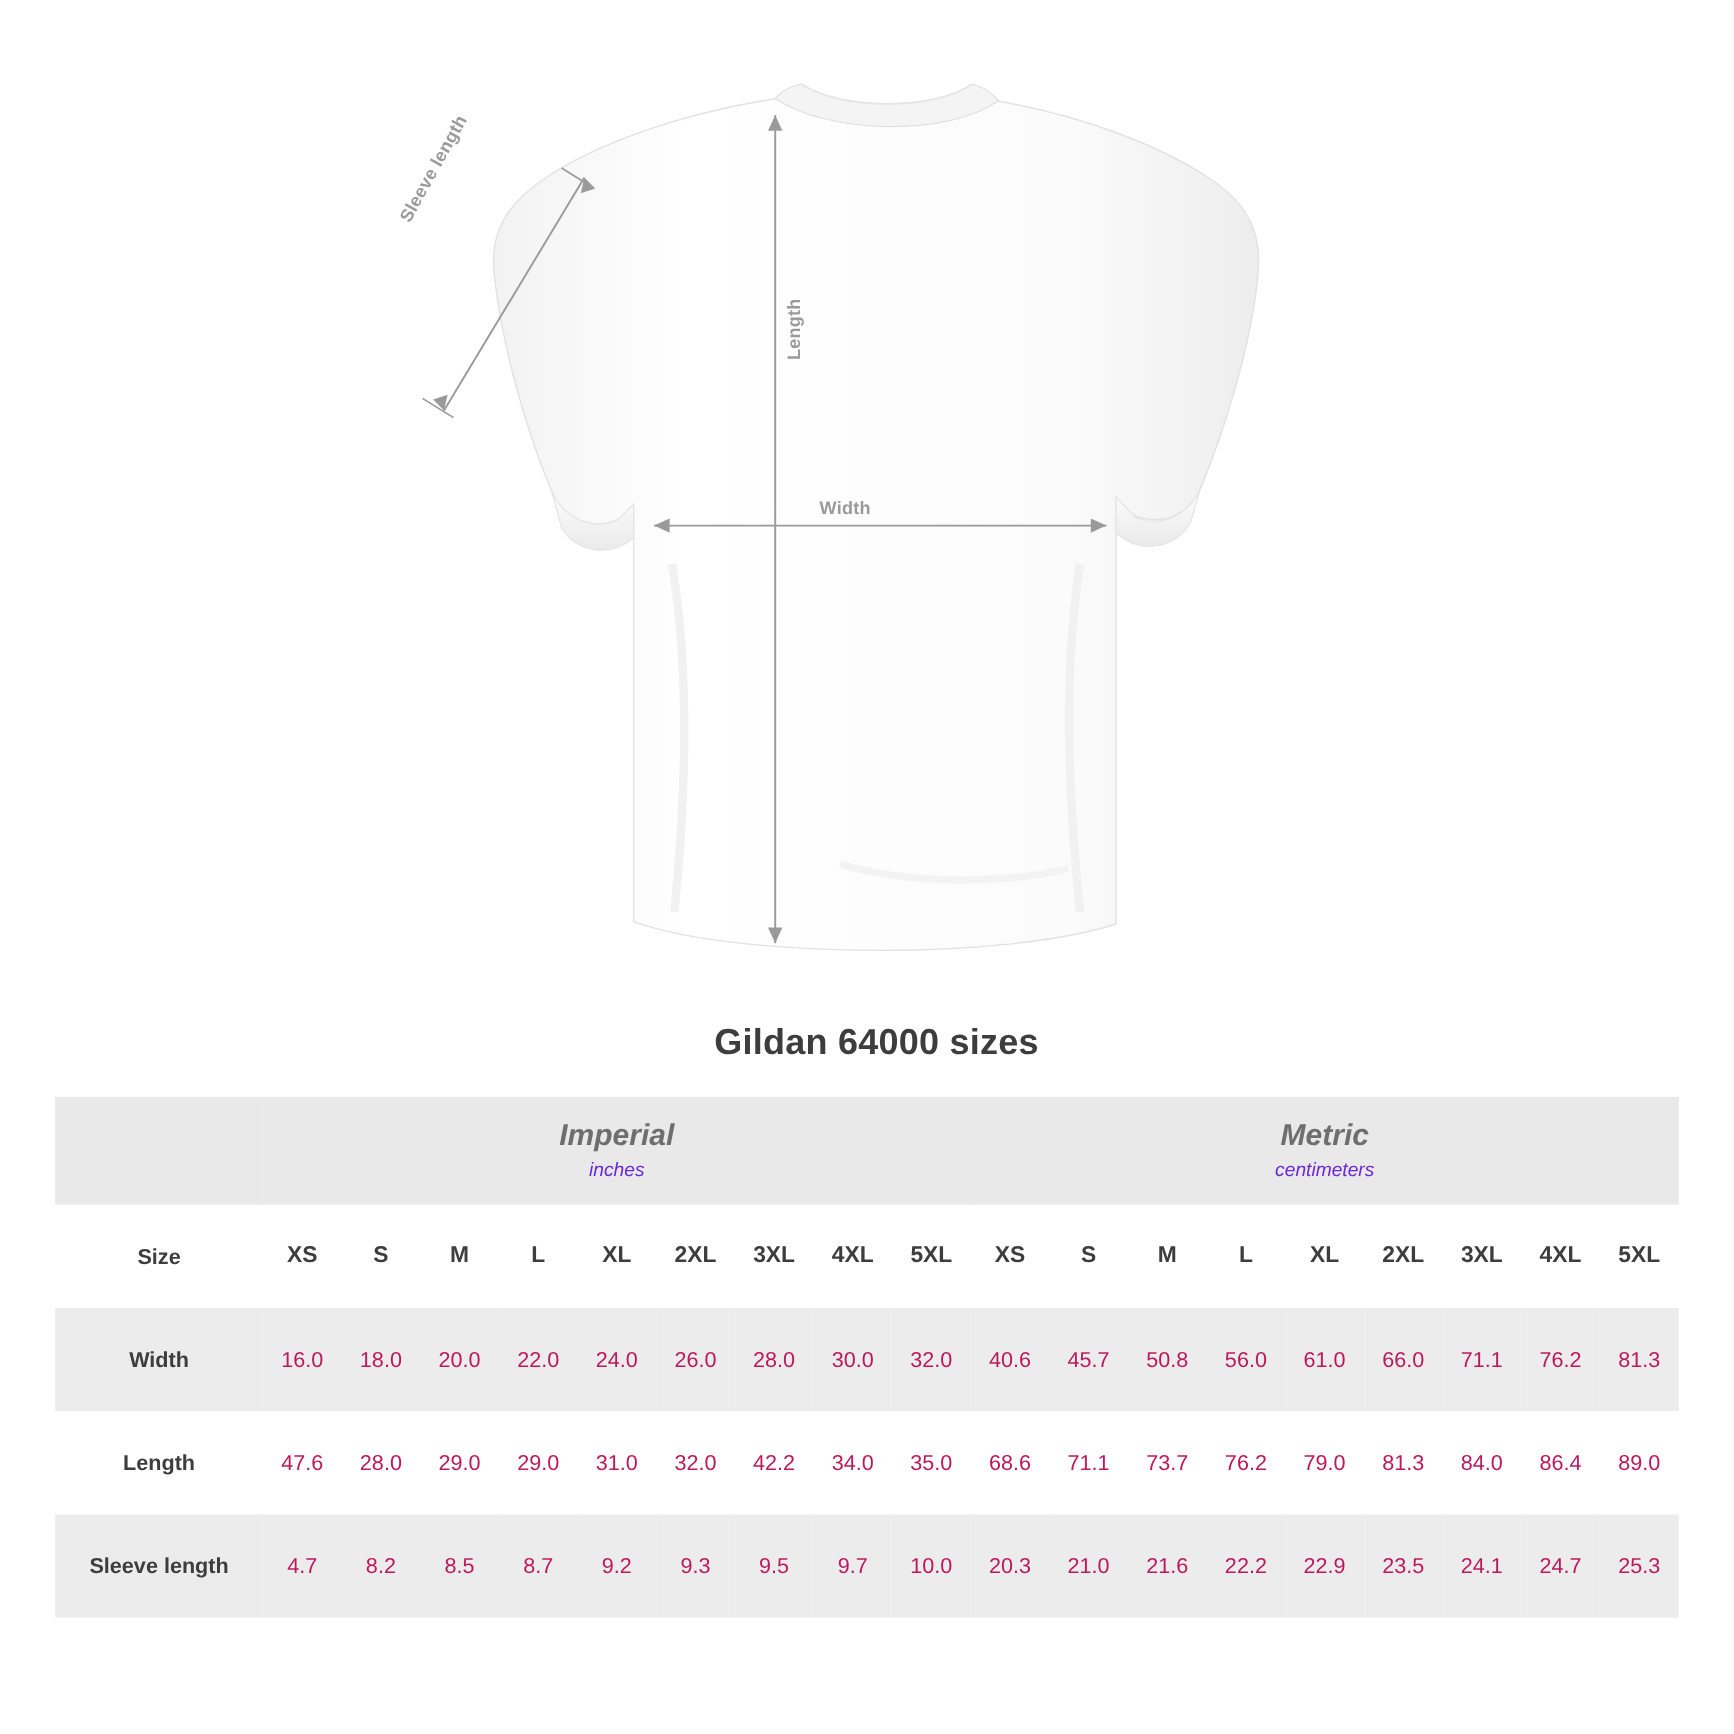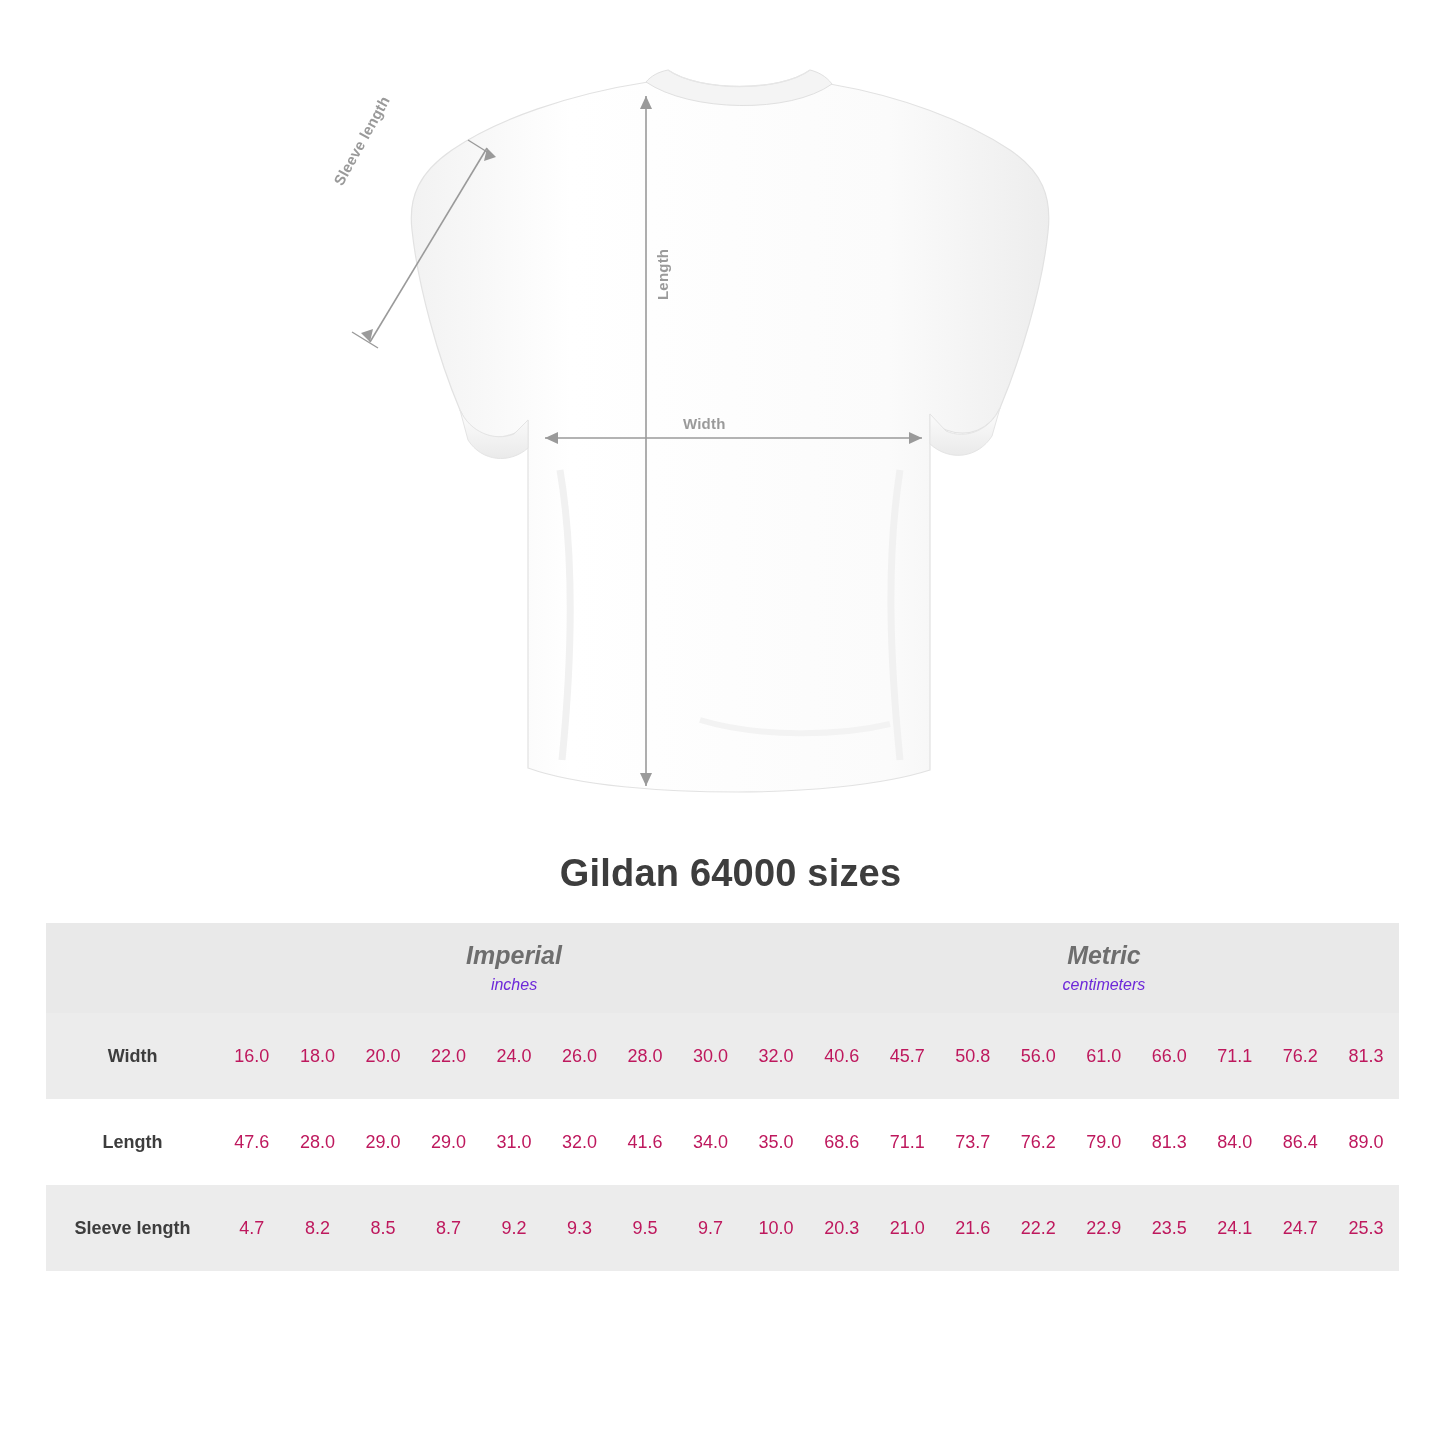--- a/index.html
+++ b/index.html
@@ -55,21 +55,21 @@
     left: 683px;
     top: 415px;
   }
 
   
   .title-block {
     text-align: center;
     margin-top: 22px;
   }
   .chart-title {
-    font-size: 38px;
+    font-size: 30px;
     font-weight: bold;
     color: #3d3d3d;
     margin: 0;
     letter-spacing: .2px;
     padding-left: 16px;
   }
   .chart-note {
     font-size: 17px;
     font-style: italic;
     color: #5a5a5a;
@@ -236,20 +236,41 @@
           <tr class="unit-head">
             <td></td>
             <td colspan="9">
               <div class="unit-name">Imperial</div>
               <div class="unit-sub">inches</div>
             </td>
             <td colspan="9">
               <div class="unit-name">Metric</div>
               <div class="unit-sub">centimeters</div>
             </td>
+          </tr>
+          <tr class="row-size">
+            <td class="rowlabel">Size</td>
+            <td class="size-head">XS</td>
+            <td class="size-head">S</td>
+            <td class="size-head">M</td>
+            <td class="size-head">L</td>
+            <td class="size-head">XL</td>
+            <td class="size-head">2XL</td>
+            <td class="size-head">3XL</td>
+            <td class="size-head">4XL</td>
+            <td class="size-head">5XL</td>
+            <td class="size-head">XS</td>
+            <td class="size-head">S</td>
+            <td class="size-head">M</td>
+            <td class="size-head">L</td>
+            <td class="size-head">XL</td>
+            <td class="size-head">2XL</td>
+            <td class="size-head">3XL</td>
+            <td class="size-head">4XL</td>
+            <td class="size-head">5XL</td>
           </tr>
           <tr class="row-alt">
             <td class="rowlabel">Width</td>
             <td class="cell">16.0</td>
             <td class="cell">18.0</td>
             <td class="cell">20.0</td>
             <td class="cell">22.0</td>
             <td class="cell">24.0</td>
             <td class="cell">26.0</td>
             <td class="cell">28.0</td>
@@ -266,21 +287,21 @@
             <td class="cell">81.3</td>
           </tr>
           <tr class="row-plain">
             <td class="rowlabel">Length</td>
             <td class="cell">47.6</td>
             <td class="cell">28.0</td>
             <td class="cell">29.0</td>
             <td class="cell">29.0</td>
             <td class="cell">31.0</td>
             <td class="cell">32.0</td>
-            <td class="cell">41.6</td>
+            <td class="cell">42.2</td>
             <td class="cell">34.0</td>
             <td class="cell">35.0</td>
             <td class="cell">68.6</td>
             <td class="cell">71.1</td>
             <td class="cell">73.7</td>
             <td class="cell">76.2</td>
             <td class="cell">79.0</td>
             <td class="cell">81.3</td>
             <td class="cell">84.0</td>
             <td class="cell">86.4</td>

